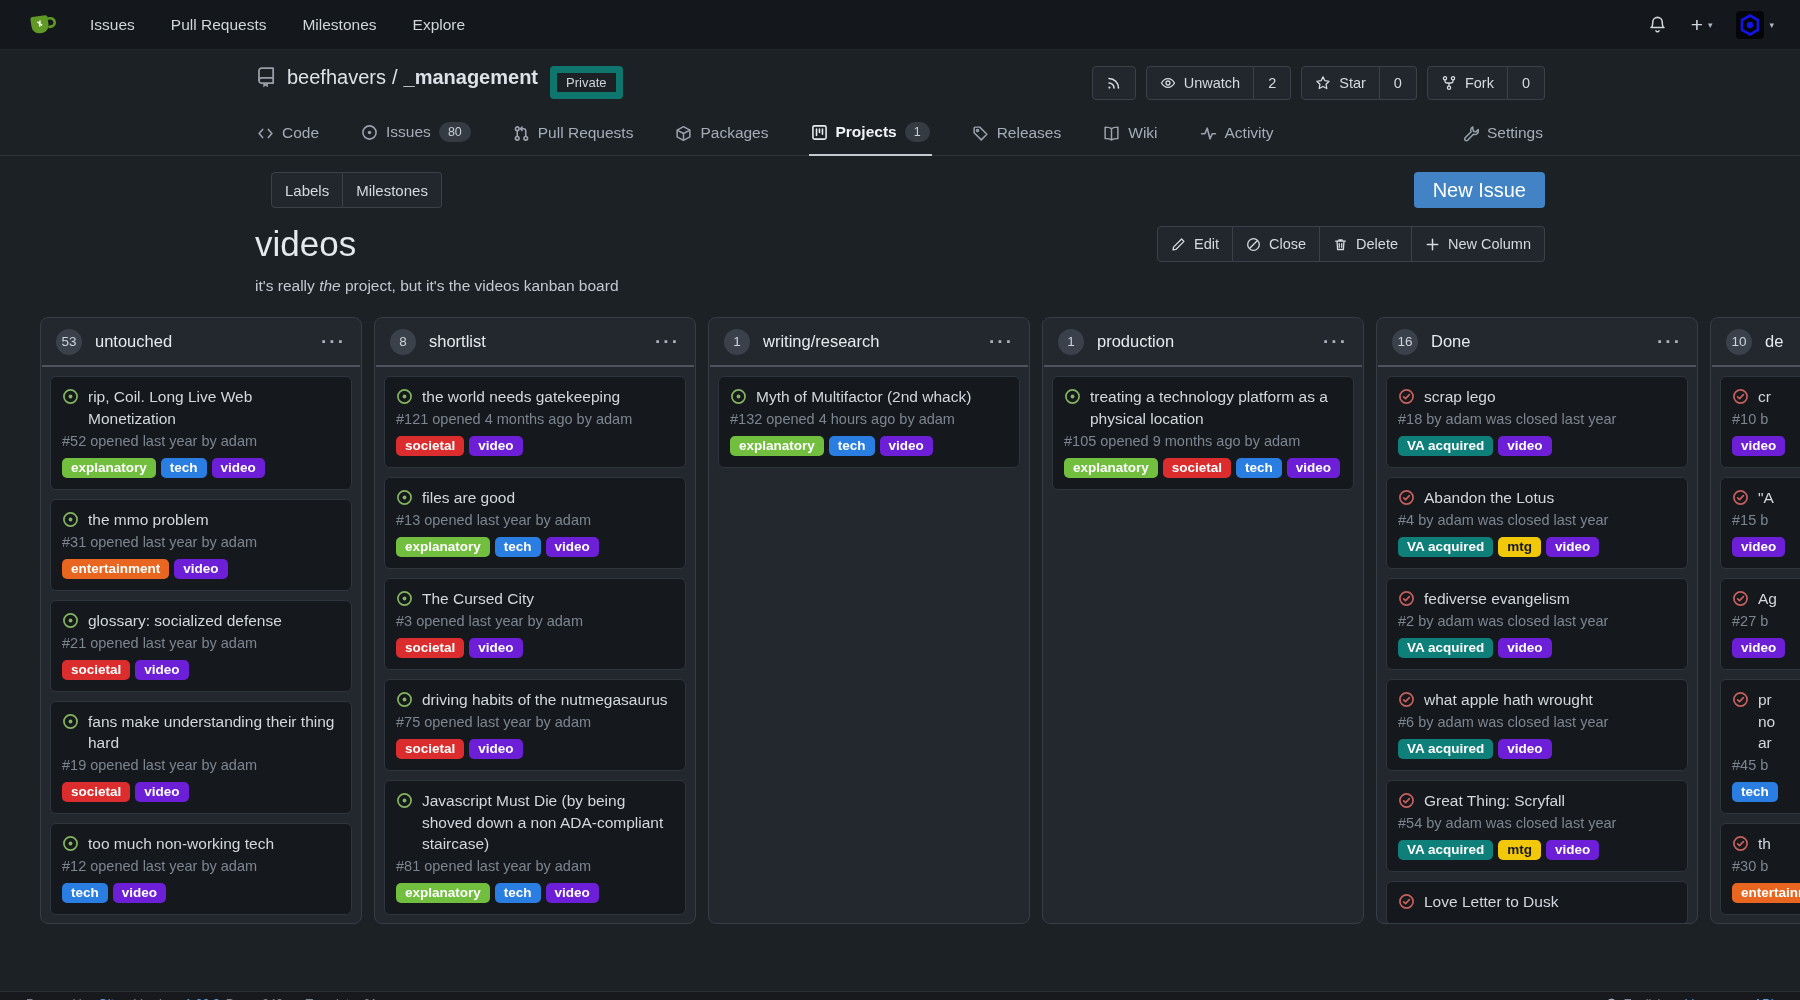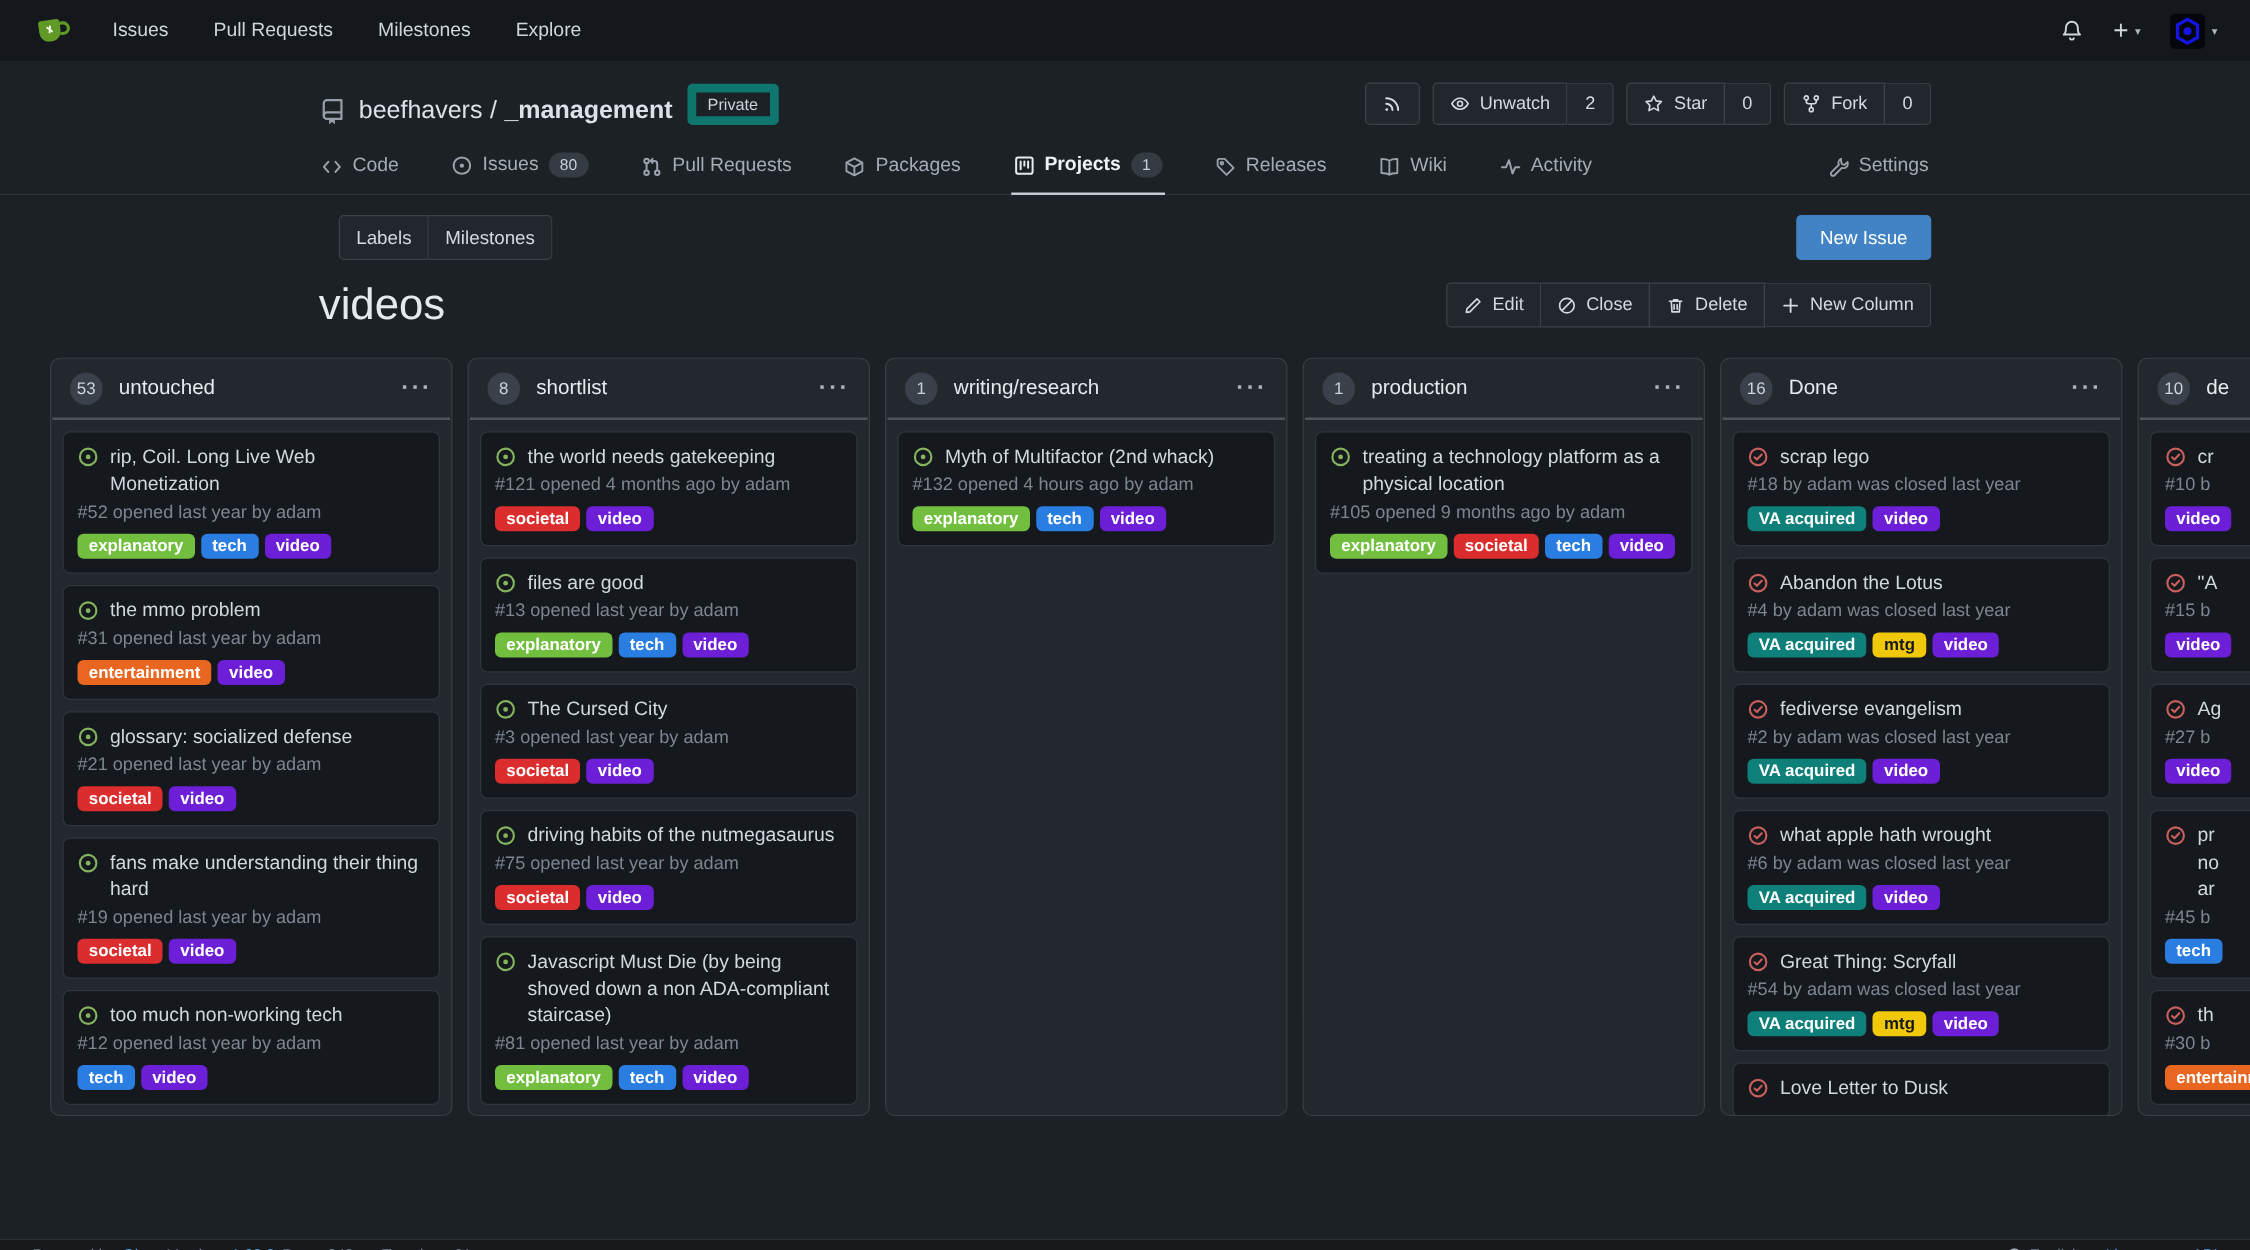--- a/index.html
+++ b/index.html
@@ -25,21 +25,21 @@
   .caret { font-size:9px; color:#aeb6bf; }
   .plus-glyph { font-size:21px; line-height:1; color:#cfd6dc; }
   .avatar {
     width:28px; height:28px; border-radius:4px; background:#04060a;
     display:flex; align-items:center; justify-content:center;
   }
 
   
   .repo-header { border-bottom:1px solid #2d3339; padding-top:16px; }
   .container { width:1290px; margin:0 auto; }
-  .repo-title-row { display:flex; align-items:flex-end; }
+  .repo-title-row { display:flex; align-items:flex-start; }
   .repo-icon { color:#969ea8; margin-right:10px; }
   .repo-title { font-size:20px; color:#dde2e8; }
   .repo-title .sep { margin:0 6px; color:#dde2e8; }
   .repo-title .rname { font-weight:700; }
   .visibility-badge {
     margin-left:12px; font-size:13px; color:#ccd3da; border:7px solid #0f766e;
     border-radius:4px; padding:2px 9px;
   }
   .repo-actions { margin-left:auto; display:flex; gap:10px; }
   .btn {
@@ -70,21 +70,21 @@
 
   
   .toolbar-row { display:flex; align-items:center; margin-top:16px; }
   .joined { display:flex;padding-left:16px; }
   .joined .btn { height:36px; font-size:15px; }
   .joined .btn:first-child { border-radius:4px 0 0 4px; }
   .joined .btn:last-child { border-radius:0 4px 4px 0; border-left:none; }
   .btn-primary {
     margin-left:auto; background:#4183c4; border:none; border-radius:4px;
     color:#ffffff; height:36px; display:flex; align-items:center;
-    padding:0 19px; font-size:15px;
+    padding:0 19px; font-size:20px;
   }
   .title-row { display:flex; align-items:center; margin-top:16px; }
   .page-title { font-size:35px; font-weight:500; color:#e5e9ed; }
   .title-actions { margin-left:auto; display:flex; }
   .title-actions .btn { height:36px; border-radius:0; border-left:none; }
   .title-actions .btn:first-child { border-radius:4px 0 0 4px; border-left:1px solid #3a4149; }
   .title-actions .btn:last-child { border-radius:0 4px 4px 0; }
   .subtitle { margin-top:13px; font-size:15.5px; color:#c2c9d1; }
   .subtitle em { font-style:italic; }
 
@@ -349,20 +349,21 @@
       </a>
       <a class="btn">
         <svg width="15" height="15" viewBox="0 0 16 16" fill="none" stroke="currentColor" stroke-width="1.6" stroke-linecap="round">
             <path d="M8 2.5v11M2.5 8h11"></path>
           </svg>
         <span>New Column</span>
       </a>
     </div>
   </div>
 
+  <p class="subtitle"><span>it's really </span><em>the</em><span> project, but it's the videos kanban board</span></p>
 </div>
 
 <div class="board">
     <div class="column">
       <div class="col-header">
         <div class="col-count">53</div>
         <div class="col-title">untouched</div>
         <div class="col-menu">···</div>
       </div>
       <div class="col-divider"></div>

